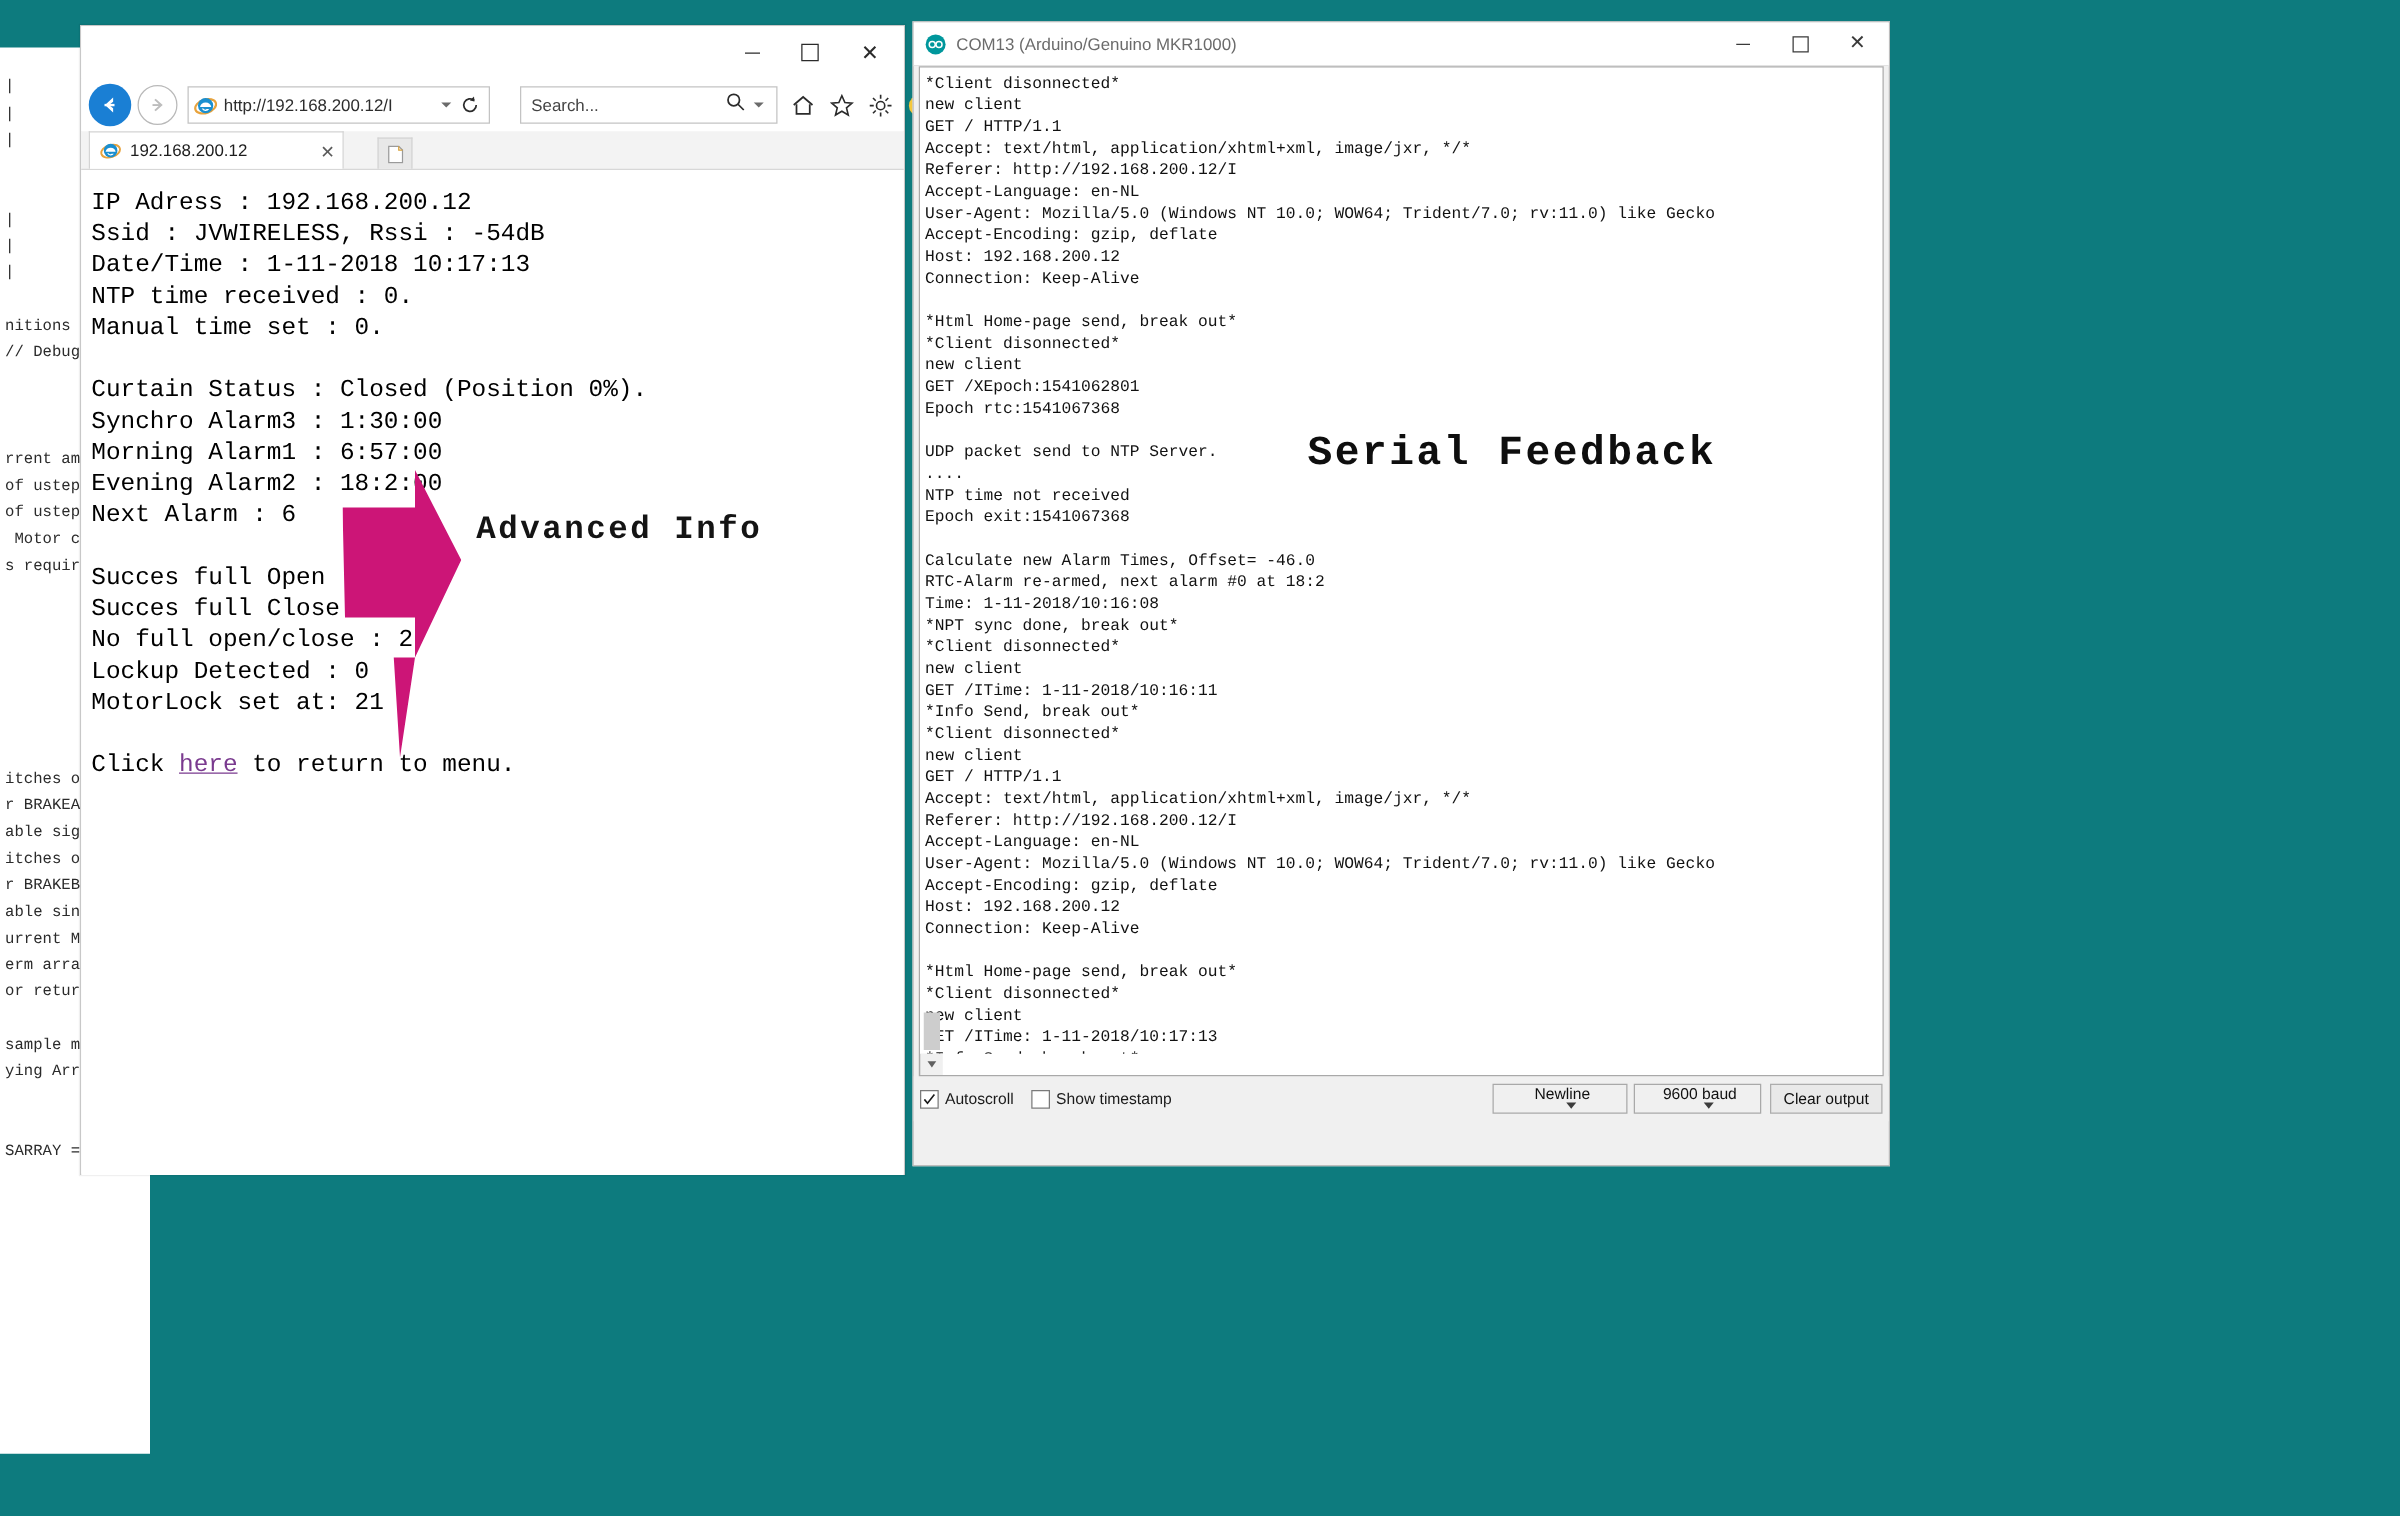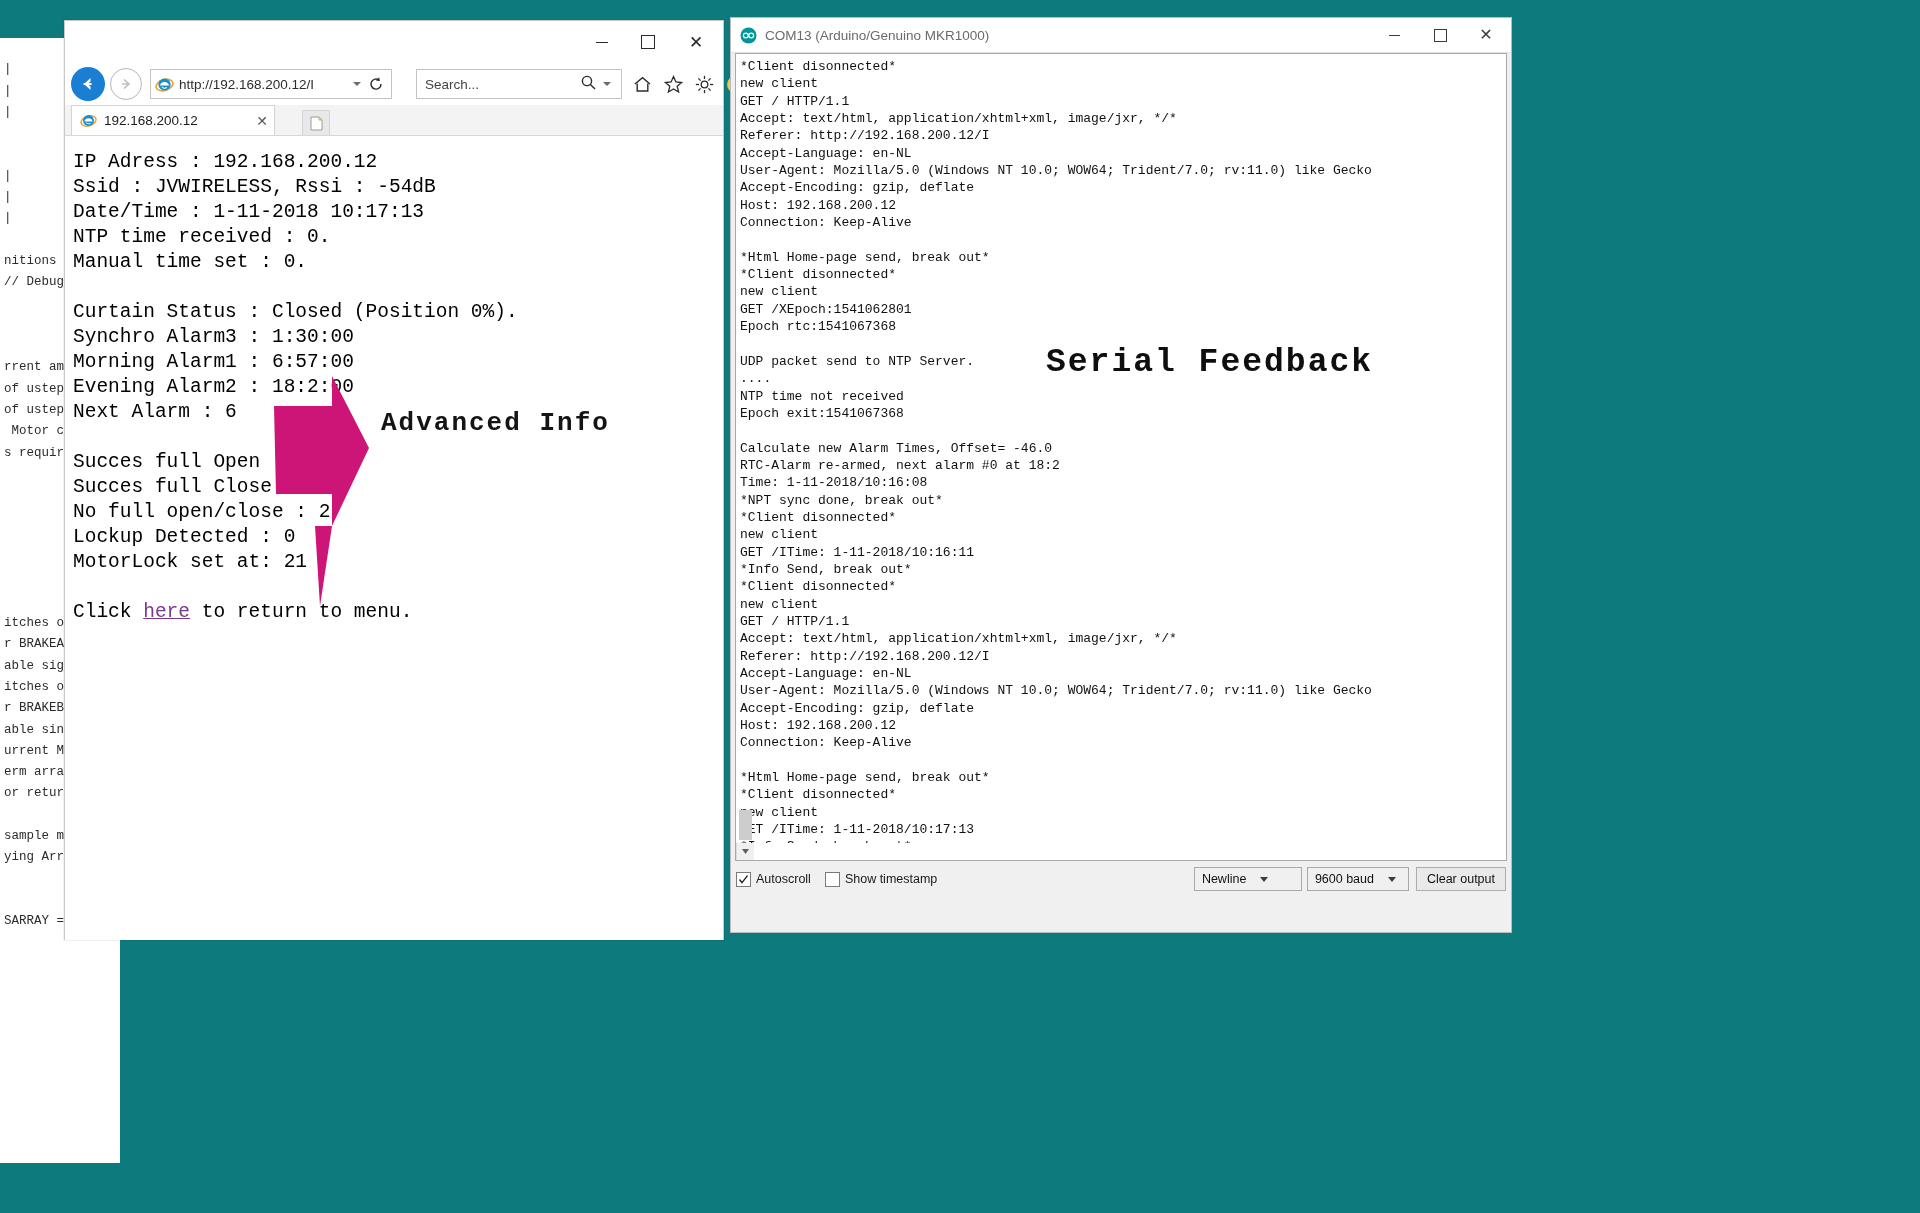--- a/index.html
+++ b/index.html
@@ -159,21 +159,21 @@
   .chk-wrap{display:flex;align-items:center;margin-right:14px;justify-content:space-between;}
   .chkbox{
     width:13px;height:13px;border:1px solid #7a7a7a;background:#fff;margin-right:5px;
     display:flex;align-items:center;justify-content:center;flex:0 0 auto;
   }
   .chkbox svg{display:block;}
   .chk-label{font-size:12.5px;color:#1a1a1a;}
   .spacer{flex:1;}
   .combo{
     height:22px;border:1px solid #a9a9a9;background:#f0f0f0;display:flex;align-items:center;
-    padding:0 3px 0 7px;margin-left:5px;font-size:12.5px;color:#111;
+    padding:0 3px 0 7px;margin-left:5px;font-size:12.5px;color:#111;flex-direction:column;
   }
   .combo .cb-label{white-space:nowrap;}
   .combo .cb-arrow{
     width:0;height:0;border-left:4px solid transparent;border-right:4px solid transparent;
     border-top:5px solid #3c3c3c;margin-left:14px;
   }
   #combo-lineending{width:96px;}
   #combo-baud{width:90px;}
   #clear-output{
     height:24px;margin-left:7px;border:1px solid #adadad;background:#e9e9e9;

